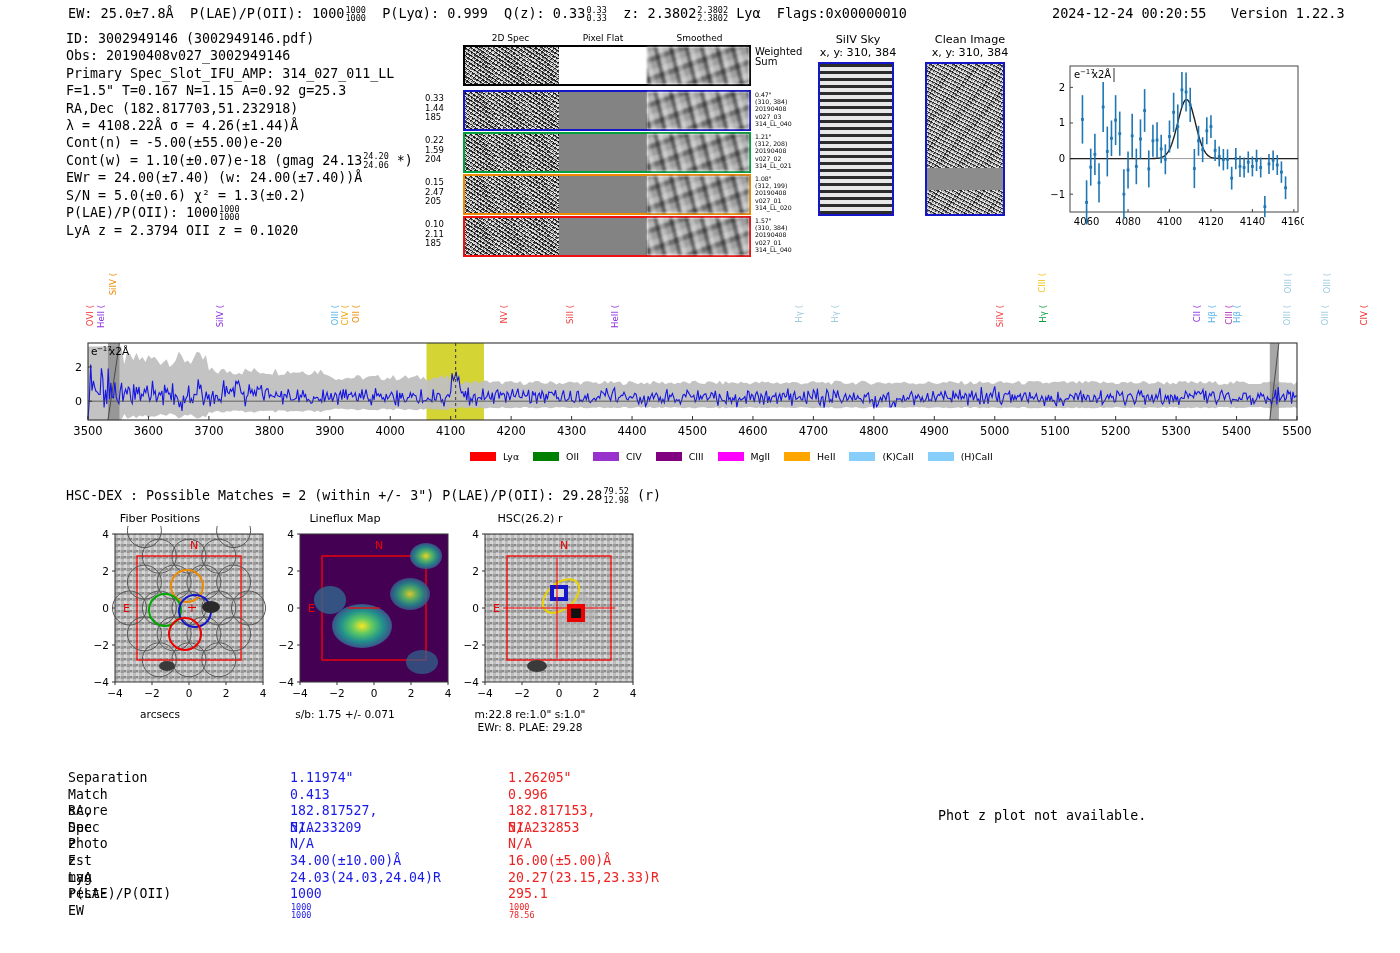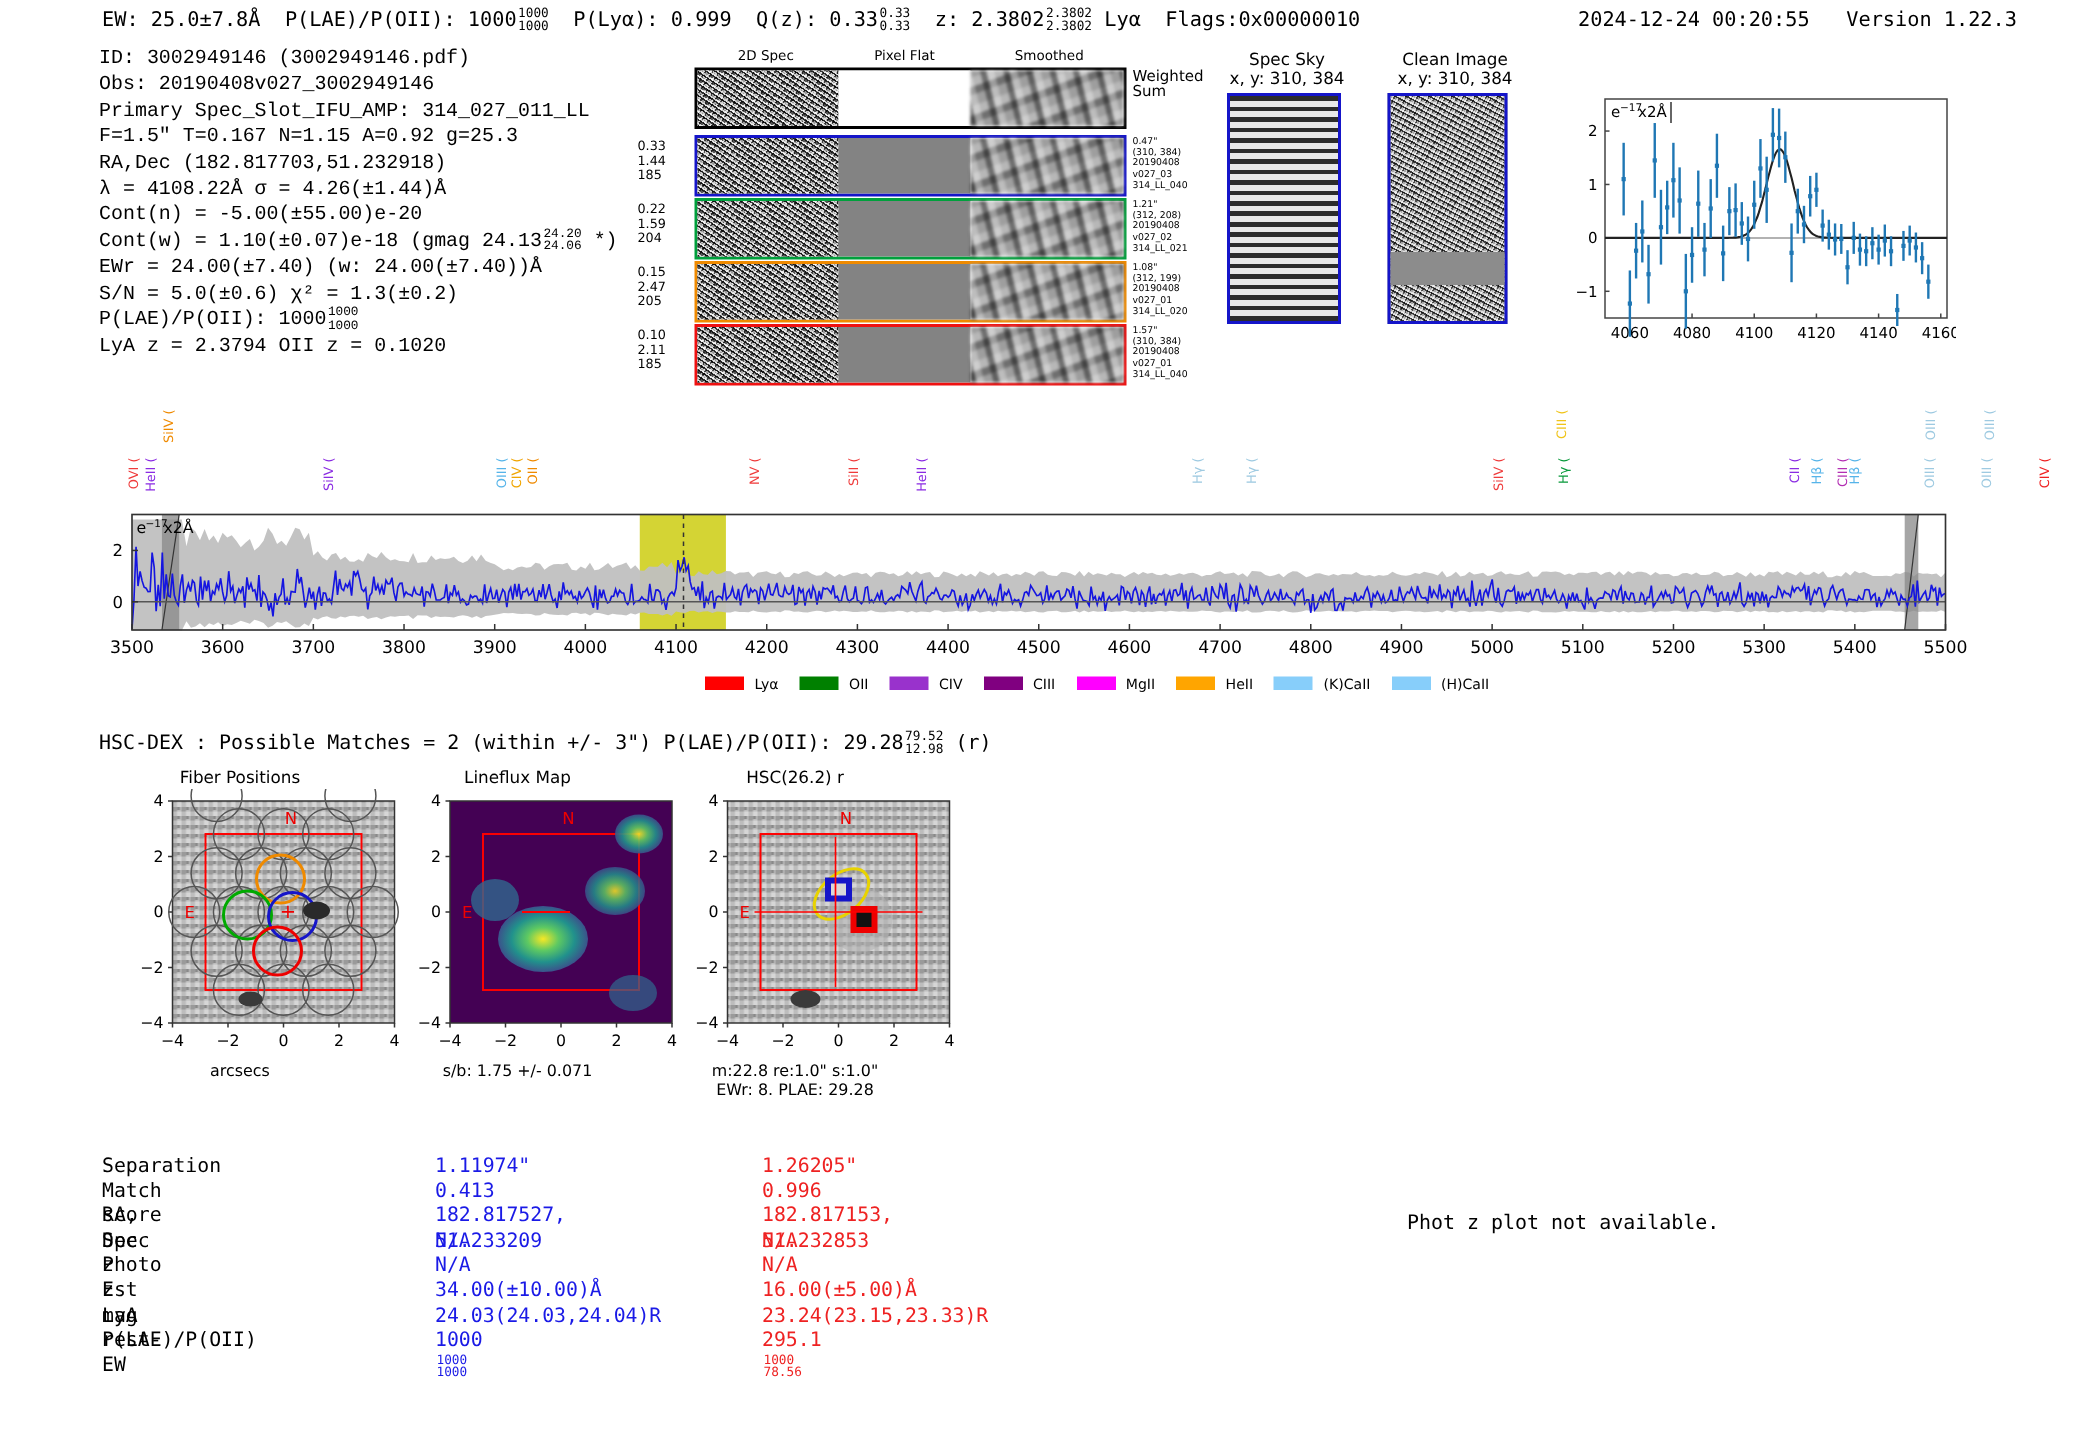--- a/index.html
+++ b/index.html
@@ -8,21 +8,21 @@
   .mono{font-family:"DejaVu Sans Mono",monospace;}
   .sans{font-family:"DejaVu Sans","Liberation Sans",sans-serif;}
   .abs{position:absolute;}
   .nw{white-space:nowrap;}
   .frac{display:inline-block;vertical-align:middle;font-size:8.5px;line-height:8.5px;
         text-align:left;margin-left:1px;}
   
   #hdr{left:68px;top:5px;font-size:13.5px;letter-spacing:0px;}
   #stamp{left:1052px;top:5px;font-size:13.5px;}
   
-  #info{left:66px;top:30px;font-size:13.3px;line-height:17.4px;font-family:Liberation Mono, monospace;}
+  #info{left:66px;top:30px;font-size:13.3px;line-height:17.4px;}
   
   #specblk{left:425px;top:33px;width:340px;height:225px;}
   .ttl{font-size:9px;text-align:center;}
   .row{position:absolute;left:38px;display:flex;border:2px solid #000;
        box-sizing:border-box;height:41px;width:288px;}
   .row .cell{height:100%;}
   .cell.a{width:95px;}
   .cell.b{width:90px;}
   .cell.c{width:103px;}
   .lft{position:absolute;left:0px;width:34px;font-size:8.5px;line-height:9.6px;
@@ -193,21 +193,21 @@
         <div>1.57"</div>
         <div>(310, 384)</div>
         <div>20190408</div>
         <div>v027_01</div>
         <div>314_LL_040</div>
       </div>
     </div>
 </div>
 
 <div class="abs sans" style="left:818px;top:33px;">
-  <div class="panelttl" style="width:80px;">Spec Sky</div>
+  <div class="panelttl" style="width:80px;">SiIV Sky</div>
   <div class="panelttl" style="width:80px;">x, y: 310, 384</div>
   <div class="cut stripes" style="width:76px;height:154px;margin-top:3px;"></div>
 </div>
 <div class="abs sans" style="left:925px;top:33px;">
   <div class="panelttl" style="width:90px;">Clean Image</div>
   <div class="panelttl" style="width:90px;">x, y: 310, 384</div>
   <div class="cut stripes2" style="width:80px;height:154px;margin-top:3px;position:relative;">
     <div style="position:absolute;left:0;top:104px;width:100%;height:22px;background:#8c8c8c;"></div>
   </div>
 </div>
@@ -608,21 +608,21 @@
       <span class="c2">N/A</span>
     </div>
     <div style="position: relative; height: 16.6px;">
       <span class="c0">Est LyA rest-EW</span>
       <span class="c1">34.00(±10.00)Å</span>
       <span class="c2">16.00(±5.00)Å</span>
     </div>
     <div style="position: relative; height: 16.6px;">
       <span class="c0">mag</span>
       <span class="c1">24.03(24.03,24.04)R</span>
-      <span class="c2">23.24(23.15,23.33)R</span>
+      <span class="c2">20.27(23.15,23.33)R</span>
     </div>
     <div style="position: relative; height: 16.6px;">
       <span class="c0">P(LAE)/P(OII)</span>
       <span class="c1">1000<span class="frac">1000<br>1000</span></span>
       <span class="c2">295.1<span class="frac">1000<br>78.56</span></span>
     </div>
   </div>
 
 <div class="abs mono" id="phz">Phot z plot not available.</div>
 

